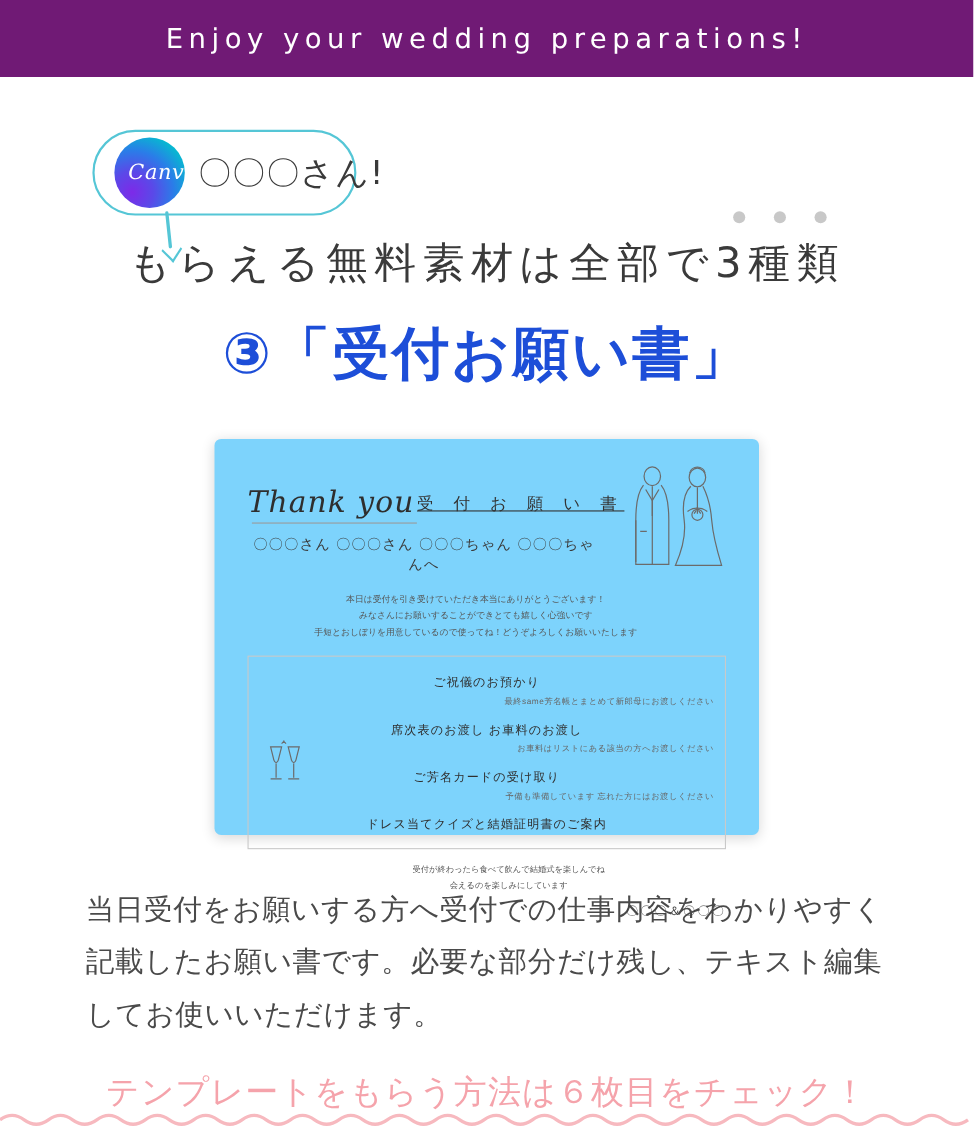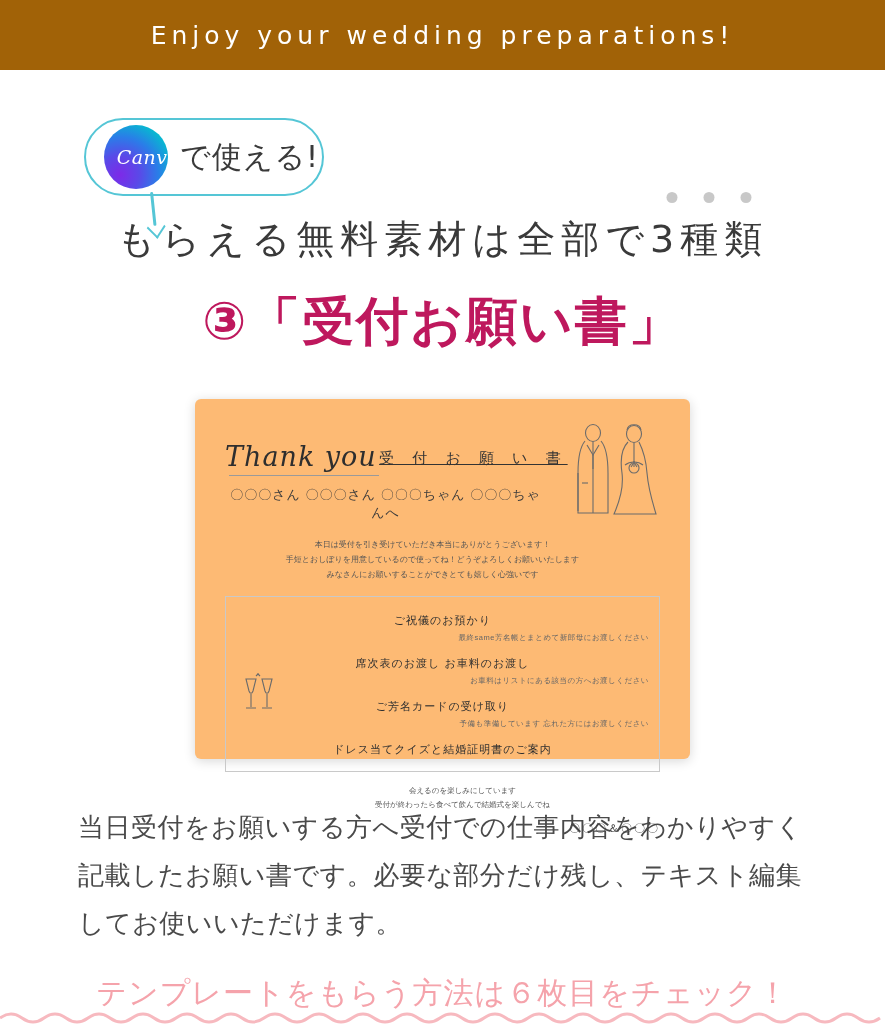--- a/index.html
+++ b/index.html
@@ -14,21 +14,21 @@
     font-family: "Liberation Sans", sans-serif;
     color: #3b3b3b;
     overflow: hidden;
     position: relative;
   }
 
   
   .top-banner {
     width: 100%;
     height: 70px;
-    background: #a16207;
+    background: #701a75;
     display: flex;
     align-items: center;
     justify-content: center;
   }
   .top-banner-text {
     color: #ffffff;
     font-size: 25px;
     letter-spacing: 5px;
     font-family: "DejaVu Sans", sans-serif;
     font-weight: 400;
@@ -132,31 +132,31 @@
     border-radius: 50%;
     background: #9a9a9a;
     opacity: .55;
   }
 
   .subhead {
     text-align: center;
     margin-top: 22px;
     font-size: 52px;
     font-weight: bold;
-    color: #be185d;
+    color: #1d4ed8;
     letter-spacing: 2px;
     font-family: "DejaVu Sans", sans-serif;
   }
 
   
   .card-wrap {
     margin: 42px auto 0 auto;
     width: 495px;
     height: 360px;
-    background: #fdba74;
+    background: #7dd3fc;
     border-radius: 6px;
     box-shadow: 0 2px 12px rgba(0,0,0,.16);
     padding: 26px 30px 8px 30px;
     position: relative;
     color: #4a4a4a;
   }
   .card-top {
     display: flex;
     align-items: flex-start;
     justify-content: space-between;
@@ -288,21 +288,21 @@
 
 <div class="top-banner">
   <div class="top-banner-text">Enjoy your wedding preparations!</div>
 </div>
 
 <div class="canva-row">
   <div class="bubble">
     <div class="canva-logo">
       <span class="canva-logo-text">Canva</span>
     </div>
-    <div class="bubble-label">で使える!</div>
+    <div class="bubble-label">〇〇〇さん!</div>
   </div>
   <div class="bubble-tail"></div>
 </div>
 
 <div class="headline">
   <span>もらえる無料素材は全部で</span><span class="kind-mark"><span class="dots">
         <span></span>
         <span></span>
         <span></span>
       </span><span>3種類</span></span>
@@ -346,22 +346,22 @@
   <div class="card-top">
     <div class="card-thankyou">Thank you</div>
     <div class="card-title">受 付 お 願 い 書</div>
     <div style="width:90px"></div>
   </div>
 
   <div class="card-names">〇〇〇さん 〇〇〇さん 〇〇〇ちゃん 〇〇〇ちゃんへ</div>
 
   <div class="card-intro">
     <div>本日は受付を引き受けていただき本当にありがとうございます！</div>
+    <div>みなさんにお願いすることができとても嬉しく心強いです</div>
     <div>手短とおしぼりを用意しているので使ってね！どうぞよろしくお願いいたします</div>
-    <div>みなさんにお願いすることができとても嬉しく心強いです</div>
   </div>
 
   <div class="card-box">
     <div class="item-block">
       <div class="item-title">ご祝儀のお預かり</div>
       <div class="item-desc">最終same芳名帳とまとめて新郎母にお渡しください</div>
     </div>
     <div class="item-block">
       <div class="item-title">席次表のお渡し お車料のお渡し</div>
       <div class="item-desc">お車料はリストにある該当の方へお渡しください</div>
@@ -369,22 +369,22 @@
     <div class="item-block">
       <div class="item-title">ご芳名カードの受け取り</div>
       <div class="item-desc">予備も準備しています 忘れた方にはお渡しください</div>
     </div>
     <div class="item-block">
       <div class="item-title">ドレス当てクイズと結婚証明書のご案内</div>
     </div>
   </div>
 
   <div class="card-footer">
+    <div>受付が終わったら食べて飲んで結婚式を楽しんでね</div>
     <div>会えるのを楽しみにしています</div>
-    <div>受付が終わったら食べて飲んで結婚式を楽しんでね</div>
   </div>
 
   <div class="card-signature">〇〇〇＆〇〇〇</div>
 </div>
 
 <div class="description">当日受付をお願いする方へ受付での仕事内容をわかりやすく記載したお願い書です。必要な部分だけ残し、テキスト編集してお使いいただけます。</div>
 
 <div class="bottom-note">テンプレートをもらう方法は６枚目をチェック！</div>
 
 <svg class="wave" viewBox="0 0 885 16" preserveAspectRatio="none">

